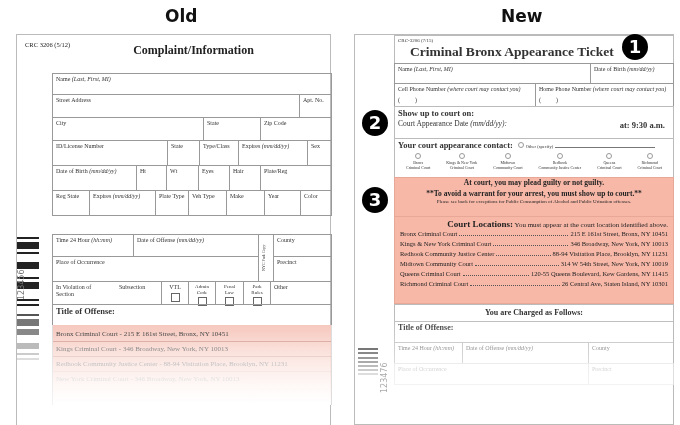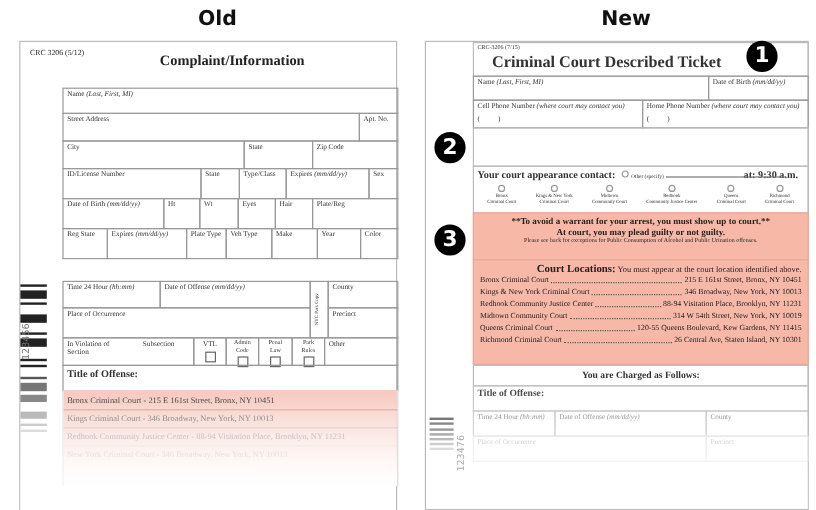--- a/index.html
+++ b/index.html
@@ -100,49 +100,51 @@
   <div class="bar" style="top:106px; width:22px; height:6px; background:#bbb;"></div>
   <div class="bar" style="top:116px; width:22px; height:2px; background:#ccc;"></div>
   <div class="bar" style="top:121px; width:22px; height:2px; background:#ddd;"></div>
 </div>
 <div style="position:absolute; left:17px; top:300px; font-family:'DejaVu Sans', sans-serif; font-size:8px; color:#777; transform:rotate(-90deg); transform-origin:left top; width:40px;">123456</div>
 
 <div class="form" style="left:354px; top:34px; width:320px; height:391px;">
 
   <div class="cell" style="left:39px; top:0; width:280px; height:29px; border-color:#bbb;">
     <div style="font-size:5px;">CRC-3206 (7/15)</div>
-    <div style="font-weight:bold; font-size:13.5px; padding-left:12px; margin-top:1px;">Criminal Court Described Ticket</div>
+    <div style="font-weight:bold; font-size:13.5px; padding-left:12px; margin-top:1px;">Criminal Bronx Appearance Ticket</div>
   </div>
   <div class="cell" style="left:39px; top:28px; width:197px; height:21px;"><span>Name</span> <i>(Last, First, MI)</i></div>
   <div class="cell" style="left:235px; top:28px; width:84px; height:21px;"><span>Date of Birth</span> <i>(mm/dd/yy)</i></div>
   <div class="cell" style="left:39px; top:48px; width:142px; height:24px;"><span>Cell Phone Number</span> <i>(where court may contact you)</i><div style="white-space:pre; margin-top:4px;">(          )</div></div>
   <div class="cell" style="left:180px; top:48px; width:139px; height:24px;"><span>Home Phone Number</span> <i>(where court may contact you)</i><div style="white-space:pre; margin-top:4px;">(          )</div></div>
 
   <div class="cell" style="left:39px; top:71px; width:280px; height:33px; border-color:#bbb;">
-    <div style="position:absolute; right:8px; top:14px; font-weight:bold; font-size:8.5px;margin-top:20px;">at: 9:30 a.m.</div>
+    <div style="font-weight:bold; font-size:8.5px;">Show up to court on:</div>
+    <div style="font-size:7.5px; margin-top:2px;"><span>Court Appearance Date</span> <i>(mm/dd/yy):</i></div>
+    <div style="position:absolute; right:8px; top:14px; font-weight:bold; font-size:8.5px;">at: 9:30 a.m.</div>
   </div>
 
   <div class="cell" style="left:39px; top:103px; width:280px; height:40px; border-color:#bbb;">
     <span style="font-weight:bold; font-size:8.5px;">Your court appearance contact:</span>
     <span class="radio" style="margin-left:4px;"></span>
     <span style="font-size:4.5px;">Other (specify)</span>
     <span style="display:inline-block; width:100px; border-bottom:1px solid #777;"></span>
     <div style="display:flex; justify-content:space-around; margin-top:3px; text-align:center; font-size:4px; line-height:1.2;">
       <div><span class="radio"></span><div>Bronx</div><div>Criminal Court</div></div>
       <div><span class="radio"></span><div>Kings &amp; New York</div><div>Criminal Court</div></div>
       <div><span class="radio"></span><div>Midtown</div><div>Community Court</div></div>
       <div><span class="radio"></span><div>Redhook</div><div>Community Justice Center</div></div>
       <div><span class="radio"></span><div>Queens</div><div>Criminal Court</div></div>
       <div><span class="radio"></span><div>Richmond</div><div>Criminal Court</div></div>
     </div>
   </div>
 
   <div class="pink" style="position:absolute; left:39px; top:142px; width:280px; height:40px; text-align:center; border:1px solid #e8a898;">
+    <div style="font-weight:bold; font-size:7.5px;">At court, you may plead guilty or not guilty.</div>
     <div style="font-weight:bold; font-size:7.5px; margin-top:2px;">**To avoid a warrant for your arrest, you must show up to court.**</div>
-    <div style="font-weight:bold; font-size:7.5px;">At court, you may plead guilty or not guilty.</div>
     <div style="font-size:5px; margin-top:1px;">Please see back for exceptions for Public Consumption of Alcohol and Public Urination offenses.</div>
   </div>
 
   <div class="pink" style="position:absolute; left:39px; top:181px; width:280px; height:88px; padding:2px 5px; border:1px solid #e8a898;text-align:right;">
     <div style="font-size:7px;"><span style="font-weight:bold; font-size:9px;">Court Locations:</span> <span>You must appear at the court location identified above.</span></div>
     <div class="loc-row">
         <span>Bronx Criminal Court</span>
         <span class="dots"></span>
         <span>215 E 161st Street, Bronx, NY 10451</span>
       </div>

